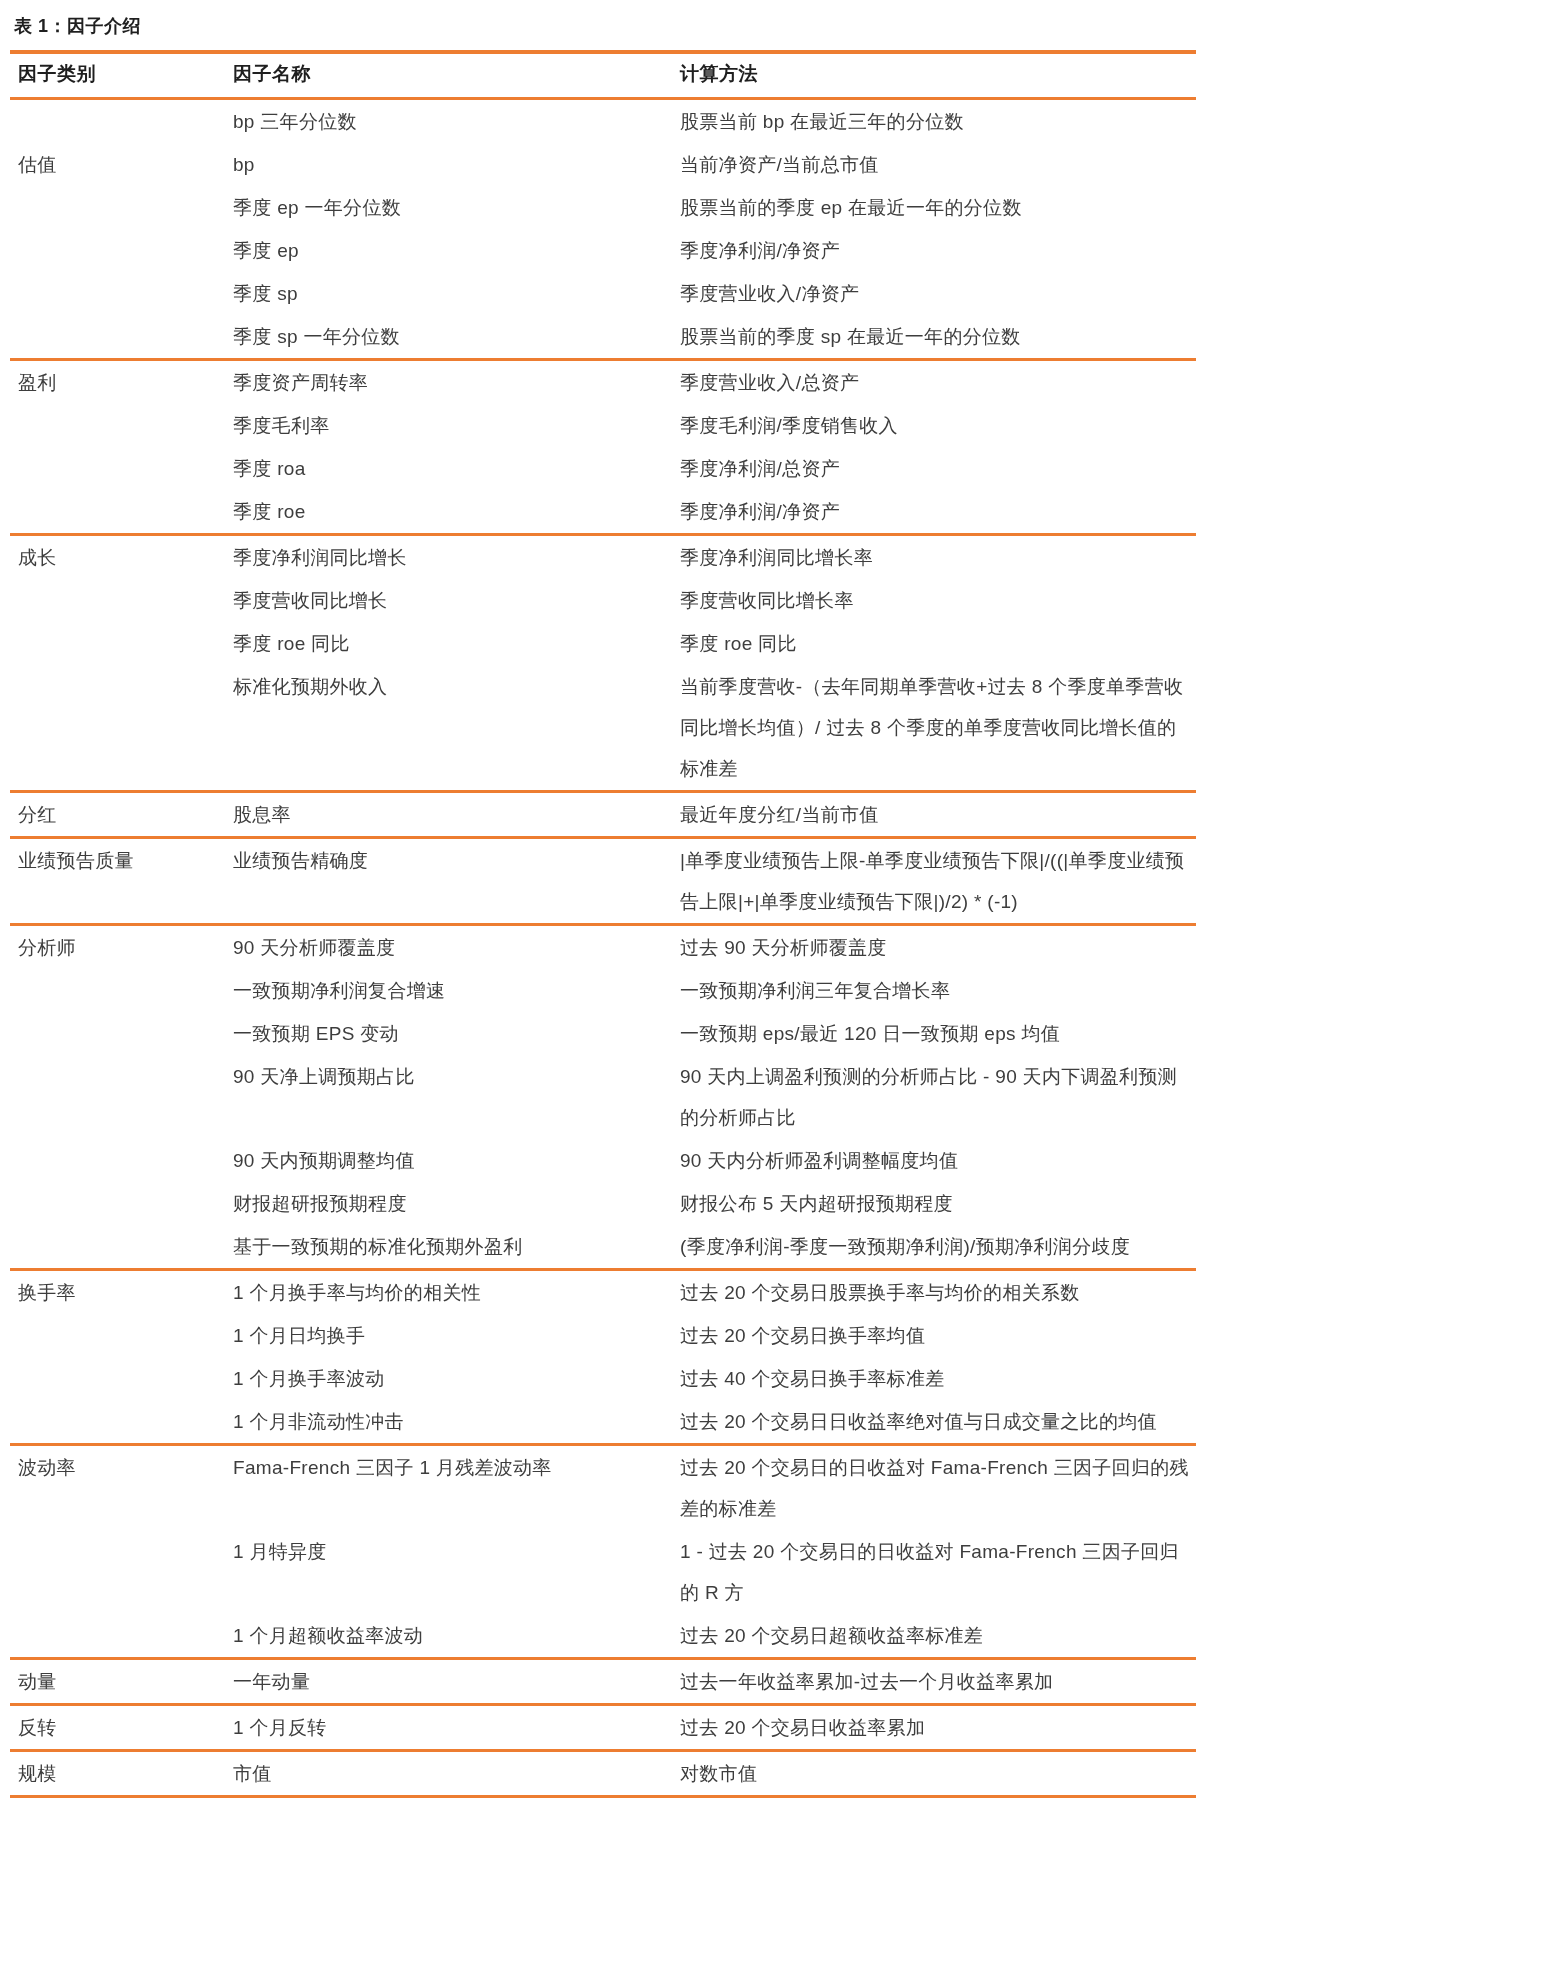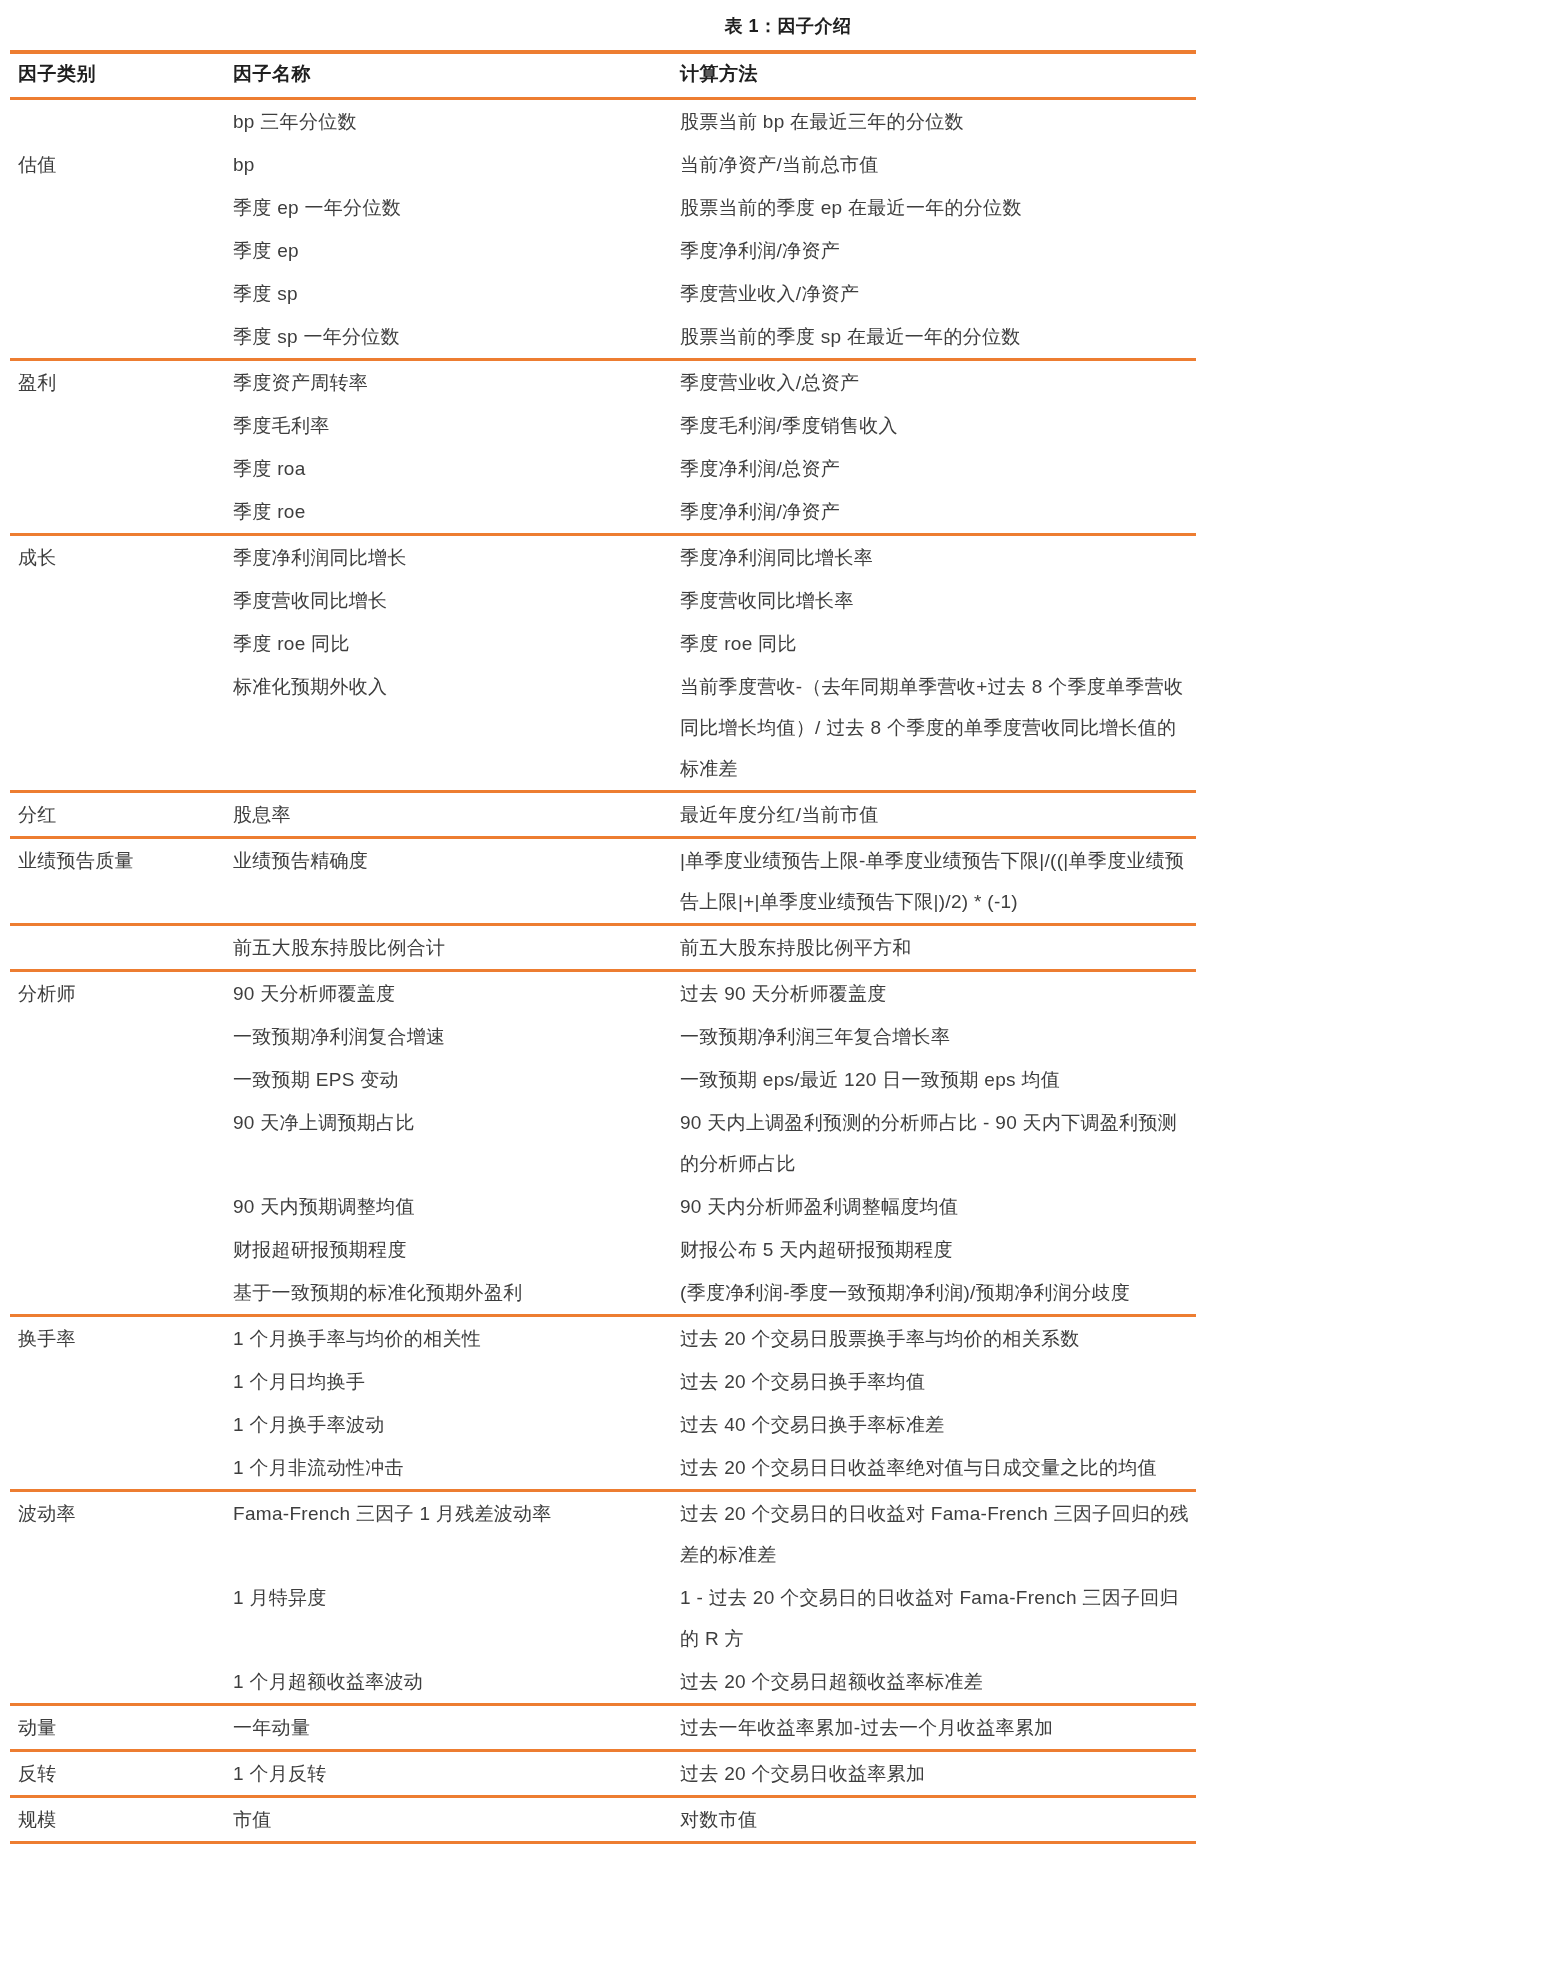--- a/index.html
+++ b/index.html
@@ -19,21 +19,20 @@
     min-height:1979px;
     box-sizing:border-box;
     padding:10px 0 0 0;
   }
   .table-title{
     font-size:18px;
     font-weight:700;
     color:var(--text-strong);
     margin:4px 0 12px 14px;
     letter-spacing:0.5px;
-    text-align:center;
   }
   table.factor-table{
     border-collapse:collapse;
     table-layout:fixed;
     width:1186px;
     margin-left:10px;
   }
   col.c1{width:223px;}
   col.c2{width:447px;}
   col.c3{width:516px;}
@@ -172,25 +171,20 @@
         </tr>
       </tbody>
       <tbody>
         <tr>
           <td class="cat">业绩预告质量</td>
           <td>业绩预告精确度</td>
           <td>|单季度业绩预告上限-单季度业绩预告下限|/((|单季度业绩预告上限|+|单季度业绩预告下限|)/2) * (-1)</td>
         </tr>
       </tbody>
       <tbody>
-        <tr>
-          <td class="cat"></td>
-          <td>前五大股东持股比例合计</td>
-          <td>前五大股东持股比例平方和</td>
-        </tr>
       </tbody>
       <tbody>
         <tr>
           <td class="cat">分析师</td>
           <td>90 天分析师覆盖度</td>
           <td>过去 90 天分析师覆盖度</td>
         </tr>
         <tr>
           <td class="cat"></td>
           <td>一致预期净利润复合增速</td>

